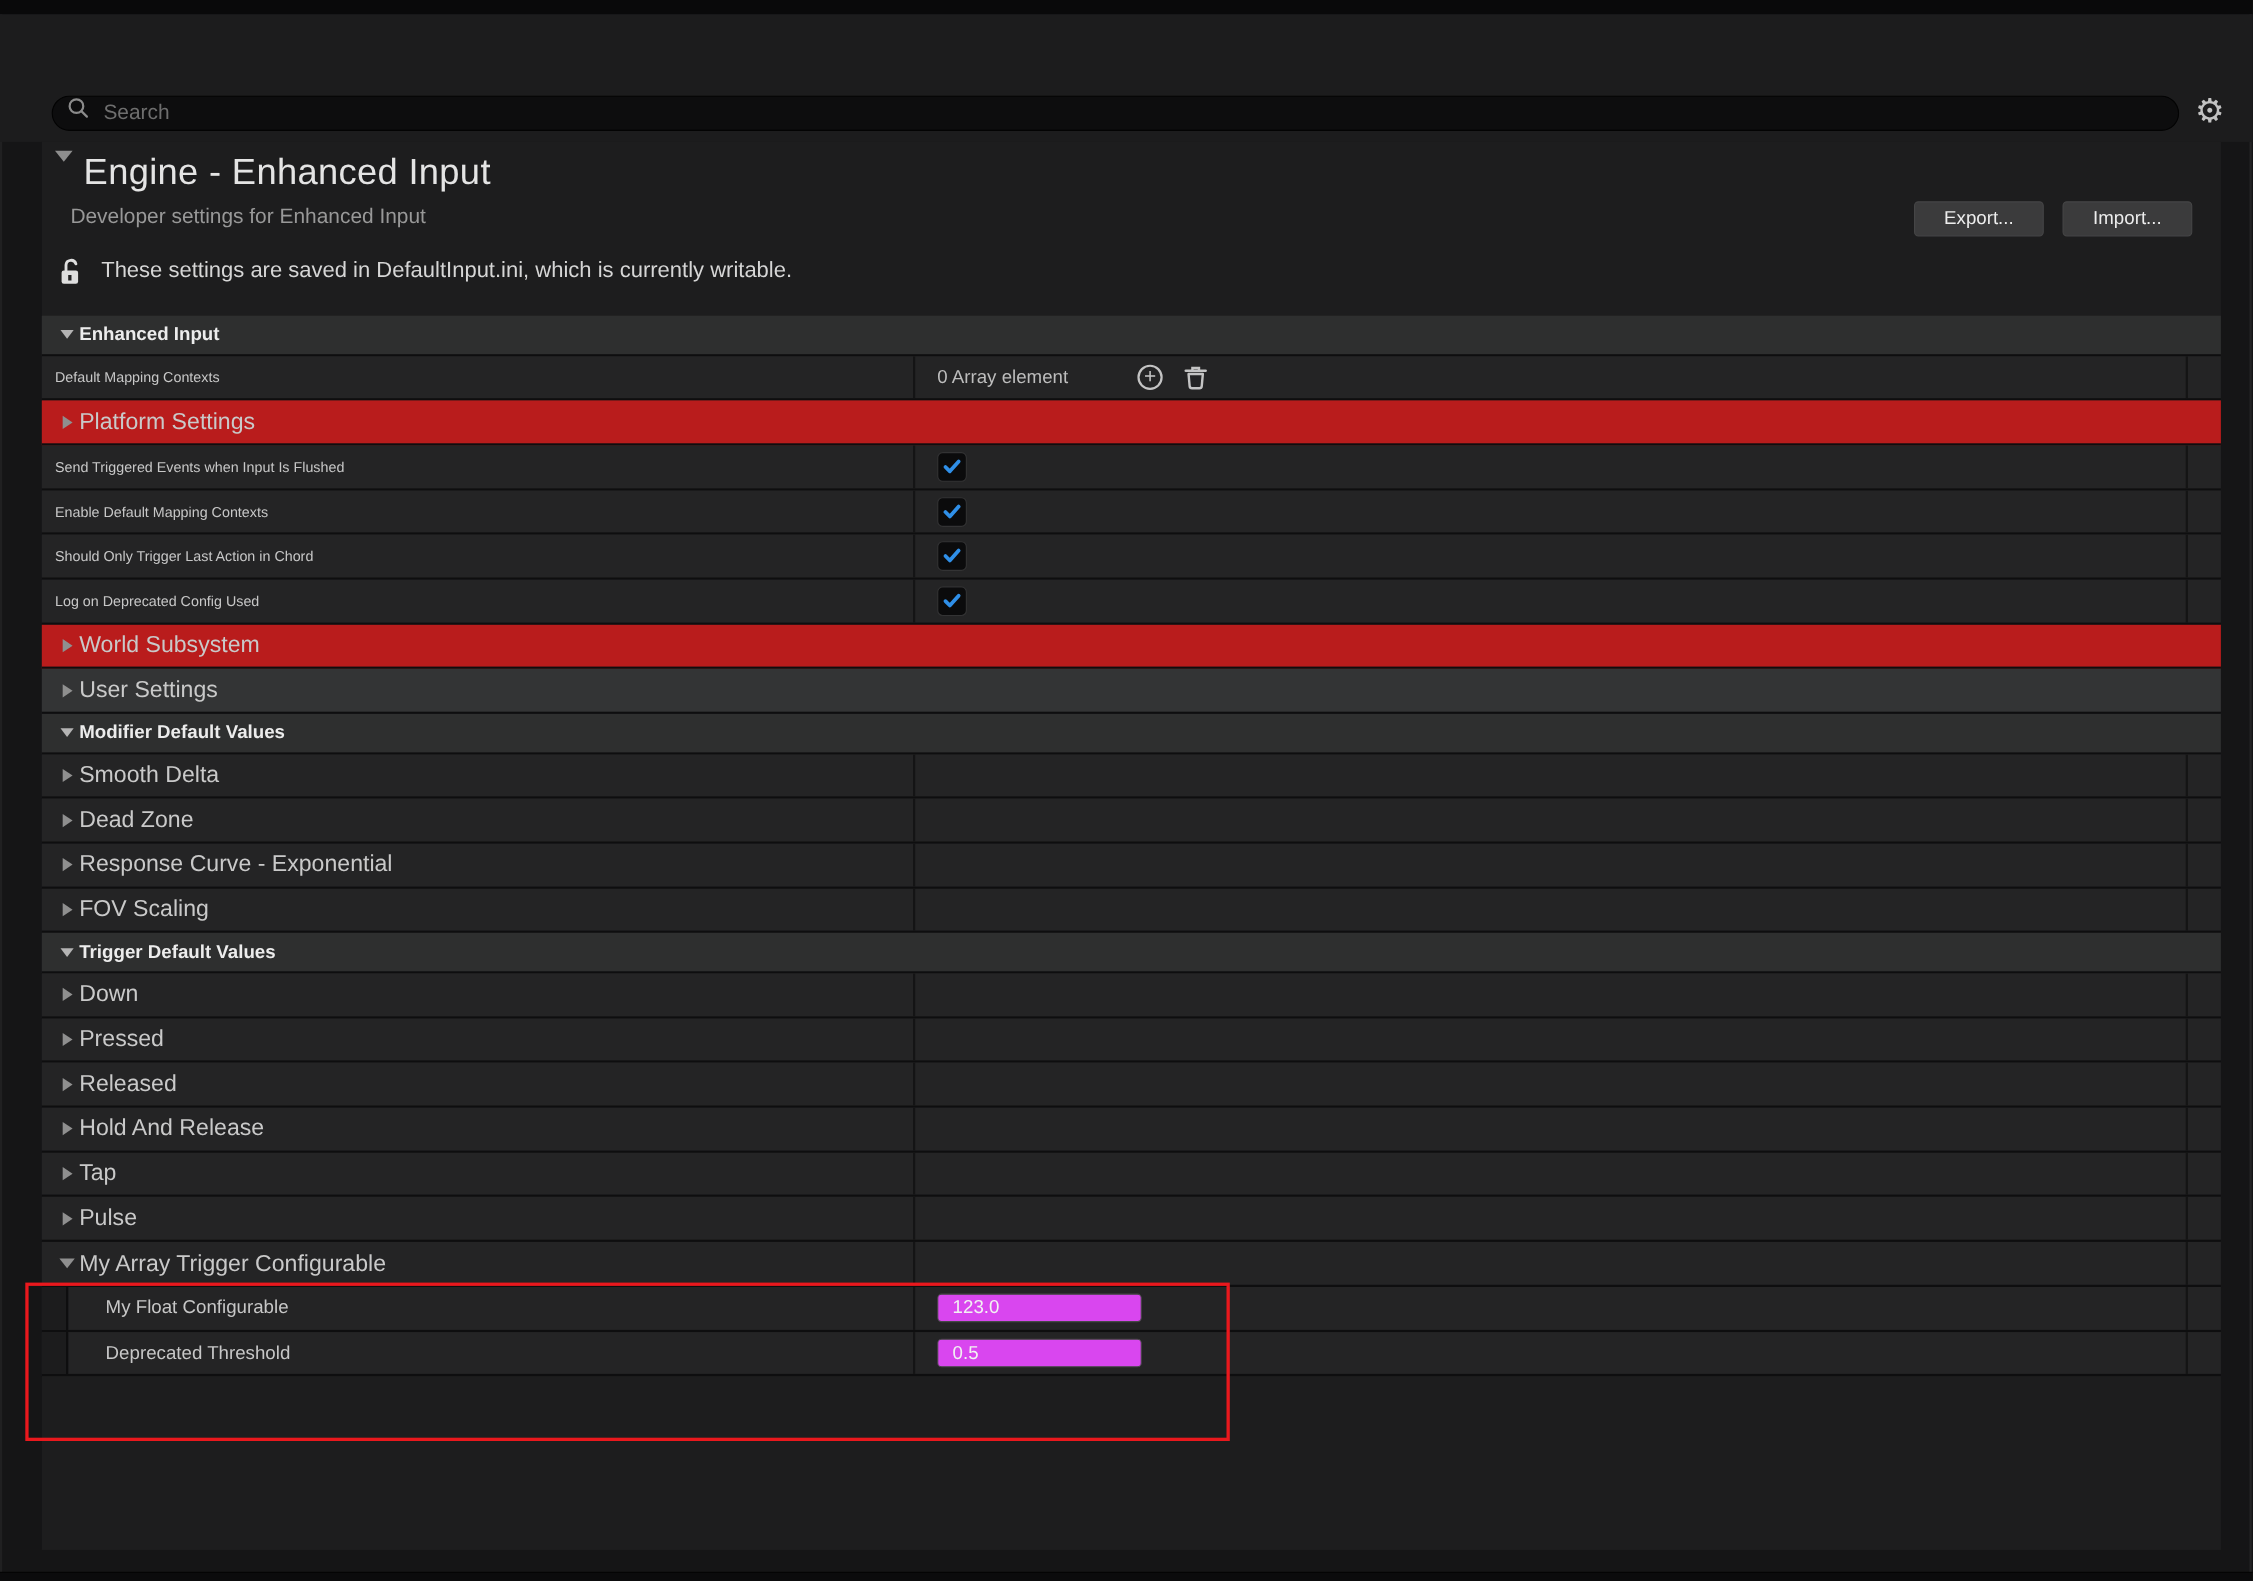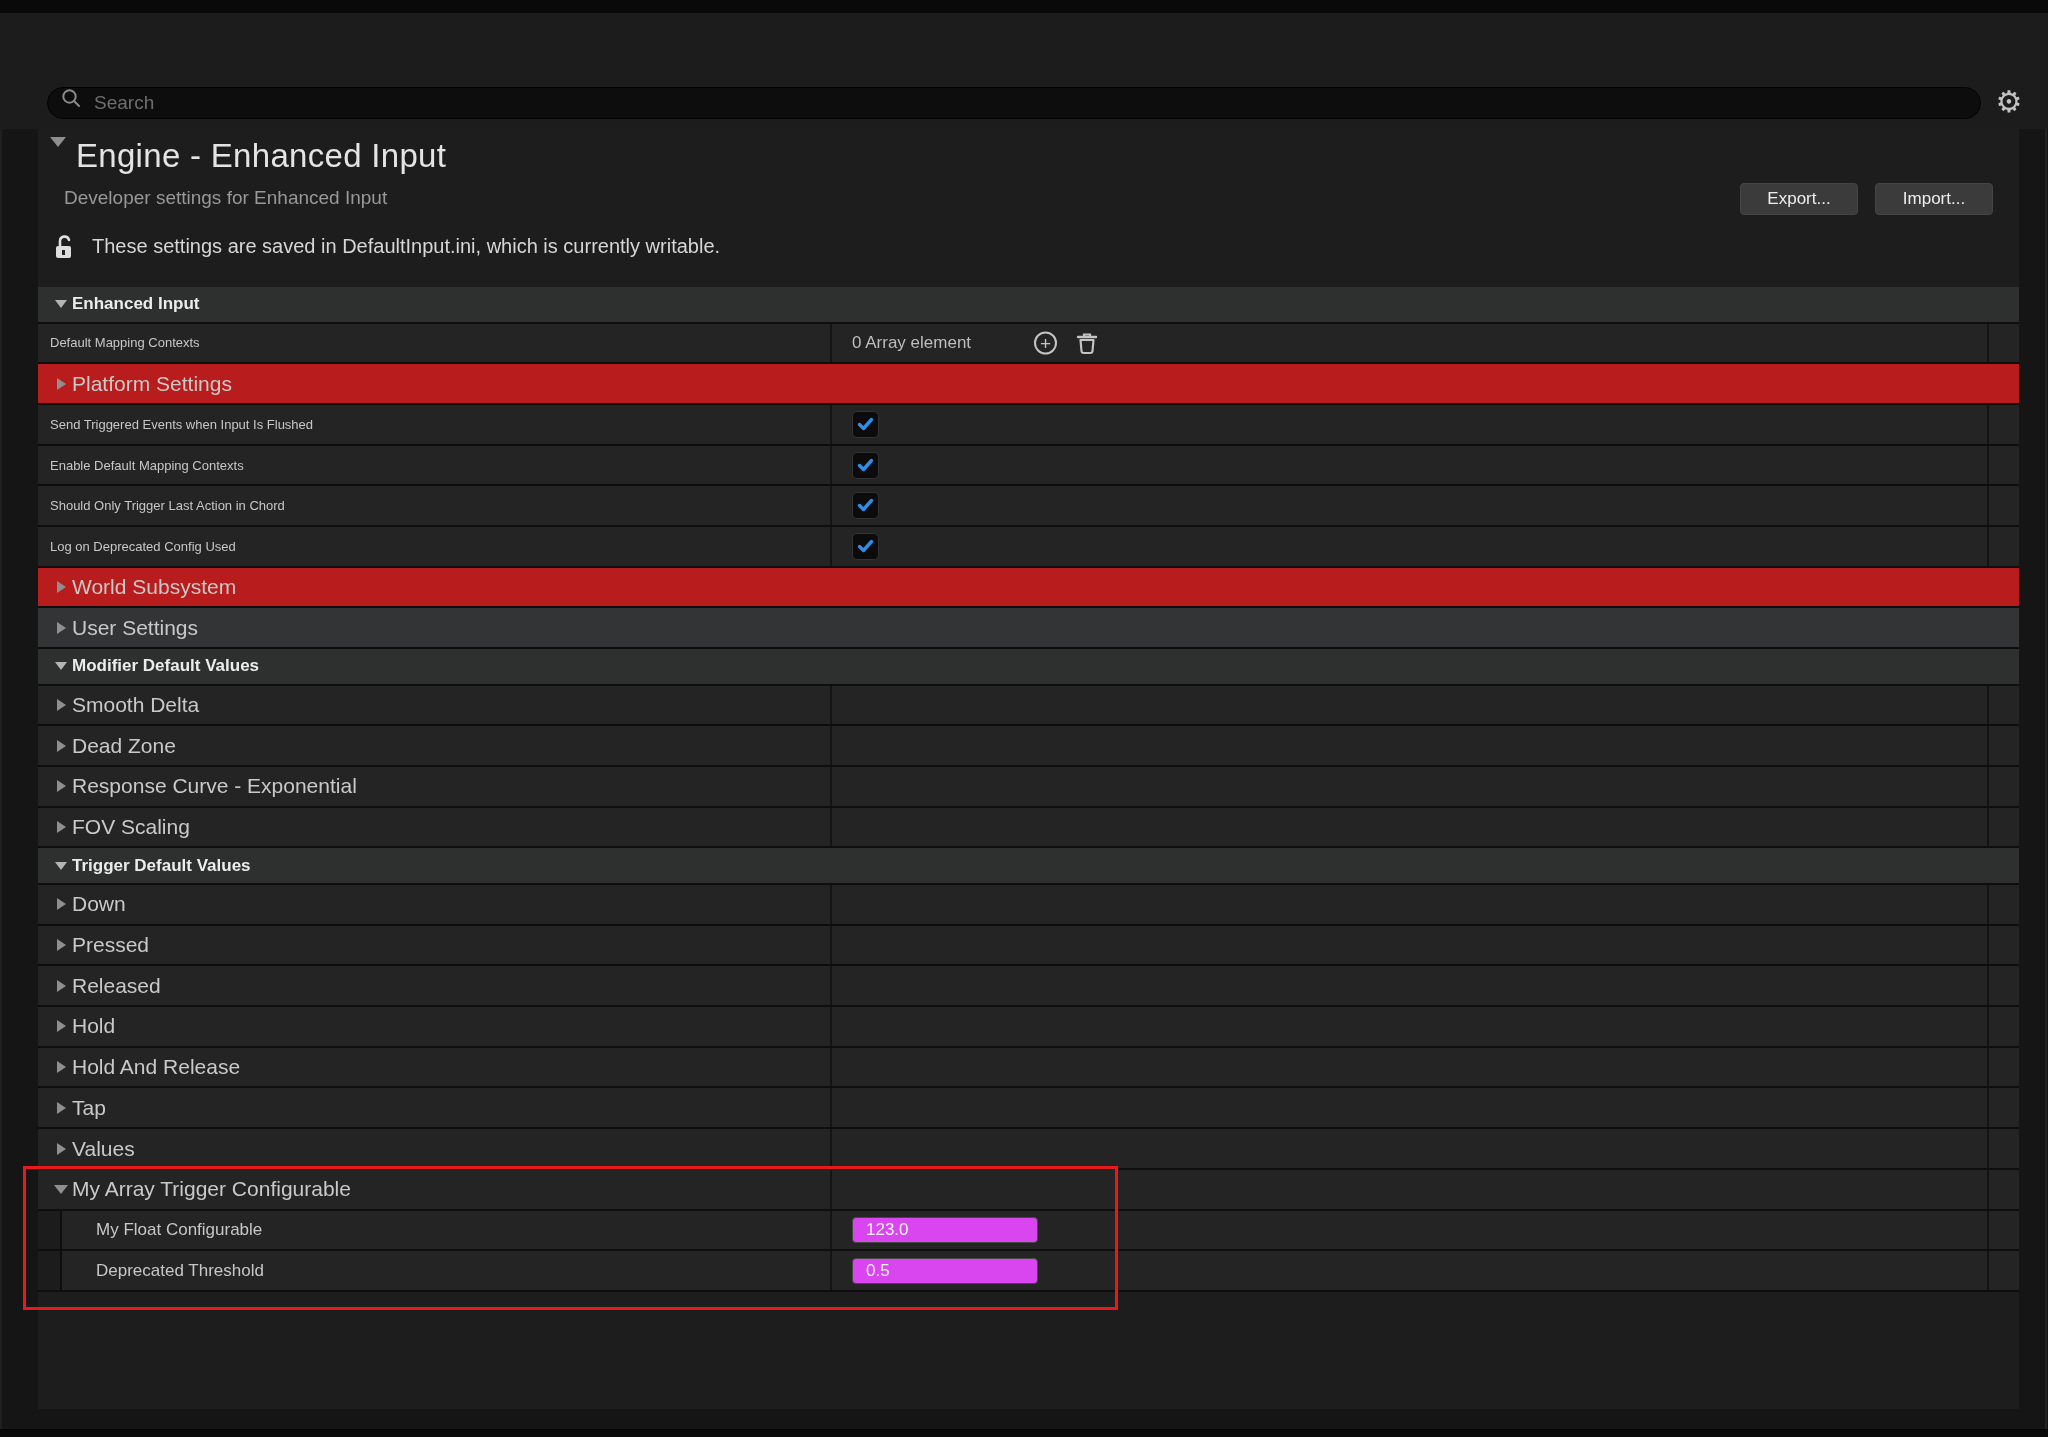--- a/index.html
+++ b/index.html
@@ -318,51 +318,41 @@
           <span class="lbl">Released</span>
         </div>
         <div class="cell value"></div>
         <div class="cell reset"></div>
       </div>
       <div class="row kind-struct">
         <div class="cell name">
           <div class="arrow-box">
             <div class="tri tri-right"></div>
           </div>
-          <span class="lbl">Hold</span>
-        </div>
-        <div class="cell value"></div>
-        <div class="cell reset"></div>
-      </div>
-      <div class="row kind-struct">
-        <div class="cell name">
-          <div class="arrow-box">
-            <div class="tri tri-right"></div>
-          </div>
           <span class="lbl">Hold And Release</span>
         </div>
         <div class="cell value"></div>
         <div class="cell reset"></div>
       </div>
       <div class="row kind-struct">
         <div class="cell name">
           <div class="arrow-box">
             <div class="tri tri-right"></div>
           </div>
           <span class="lbl">Tap</span>
         </div>
         <div class="cell value"></div>
         <div class="cell reset"></div>
       </div>
       <div class="row kind-struct">
         <div class="cell name">
           <div class="arrow-box">
             <div class="tri tri-right"></div>
           </div>
-          <span class="lbl">Values</span>
+          <span class="lbl">Pulse</span>
         </div>
         <div class="cell value"></div>
         <div class="cell reset"></div>
       </div>
       <div class="row kind-struct">
         <div class="cell name">
           <div class="arrow-box">
             <div class="tri tri-down"></div>
           </div>
           <span class="lbl">My Array Trigger Configurable</span>

